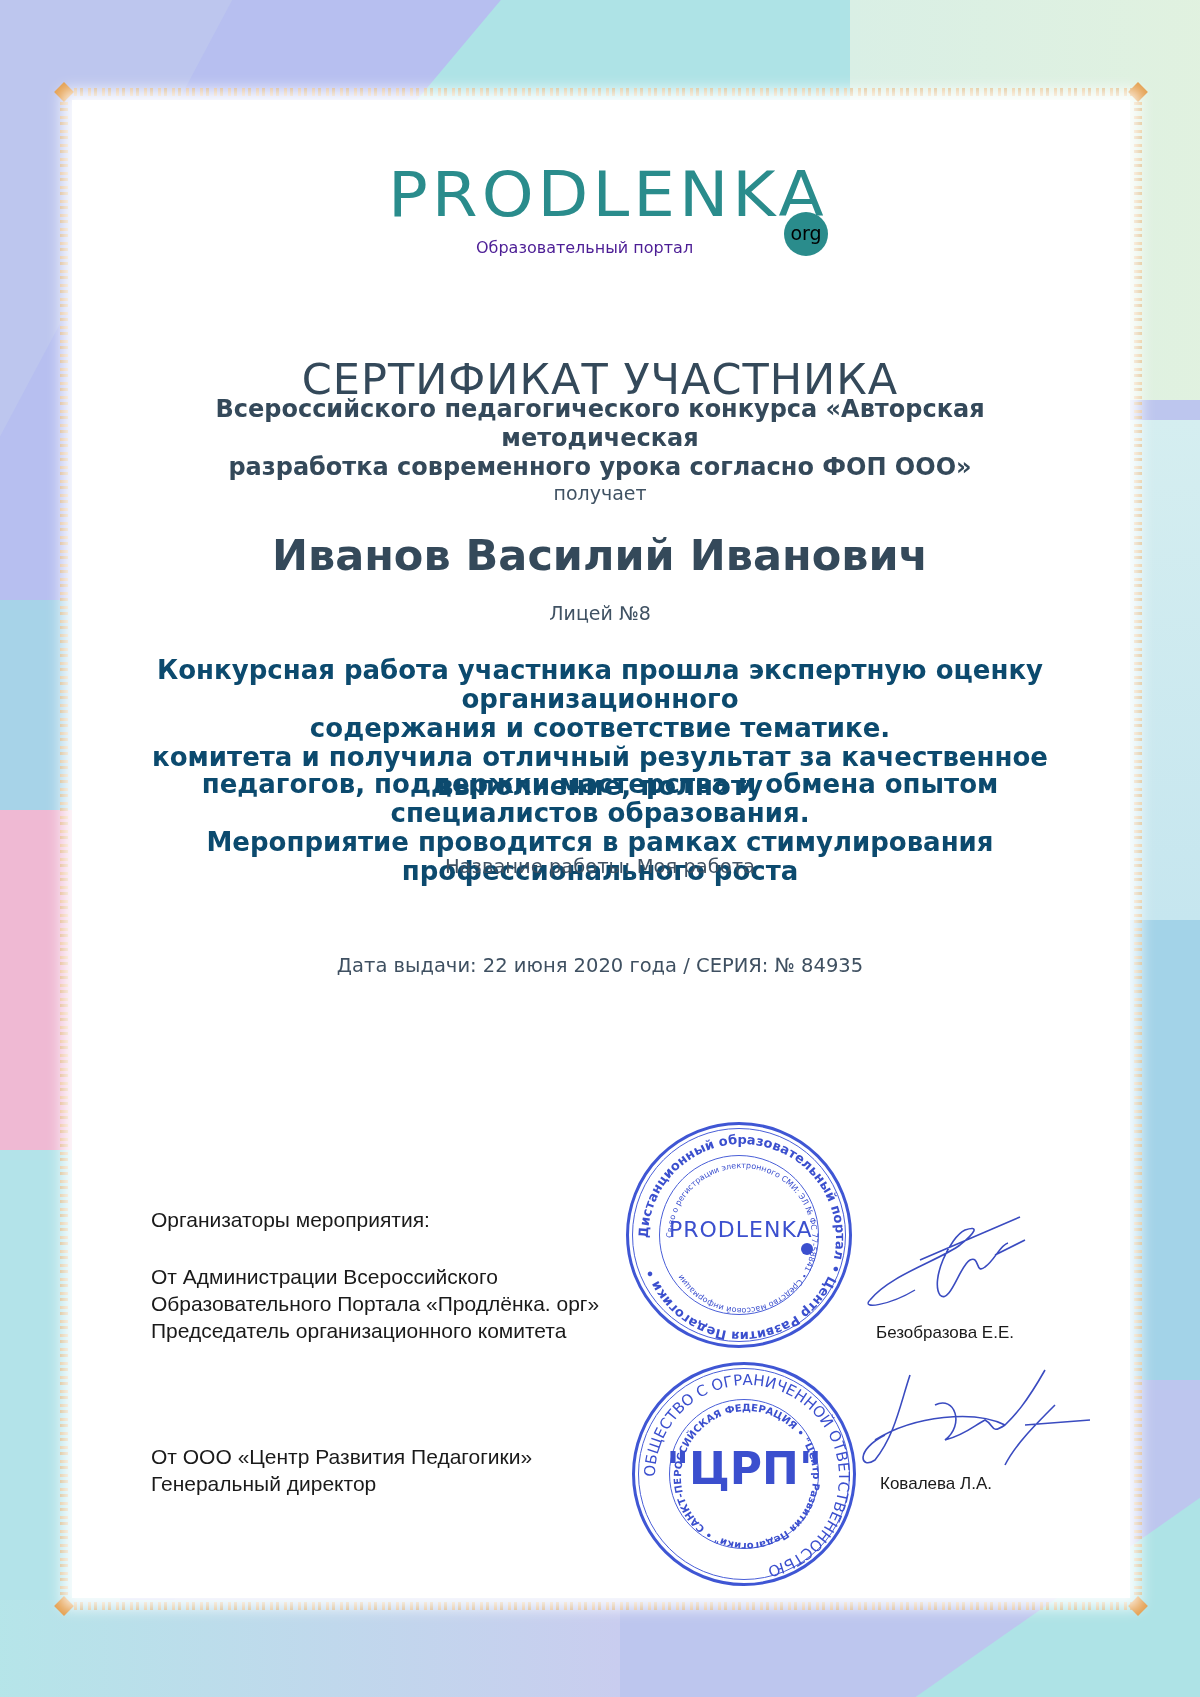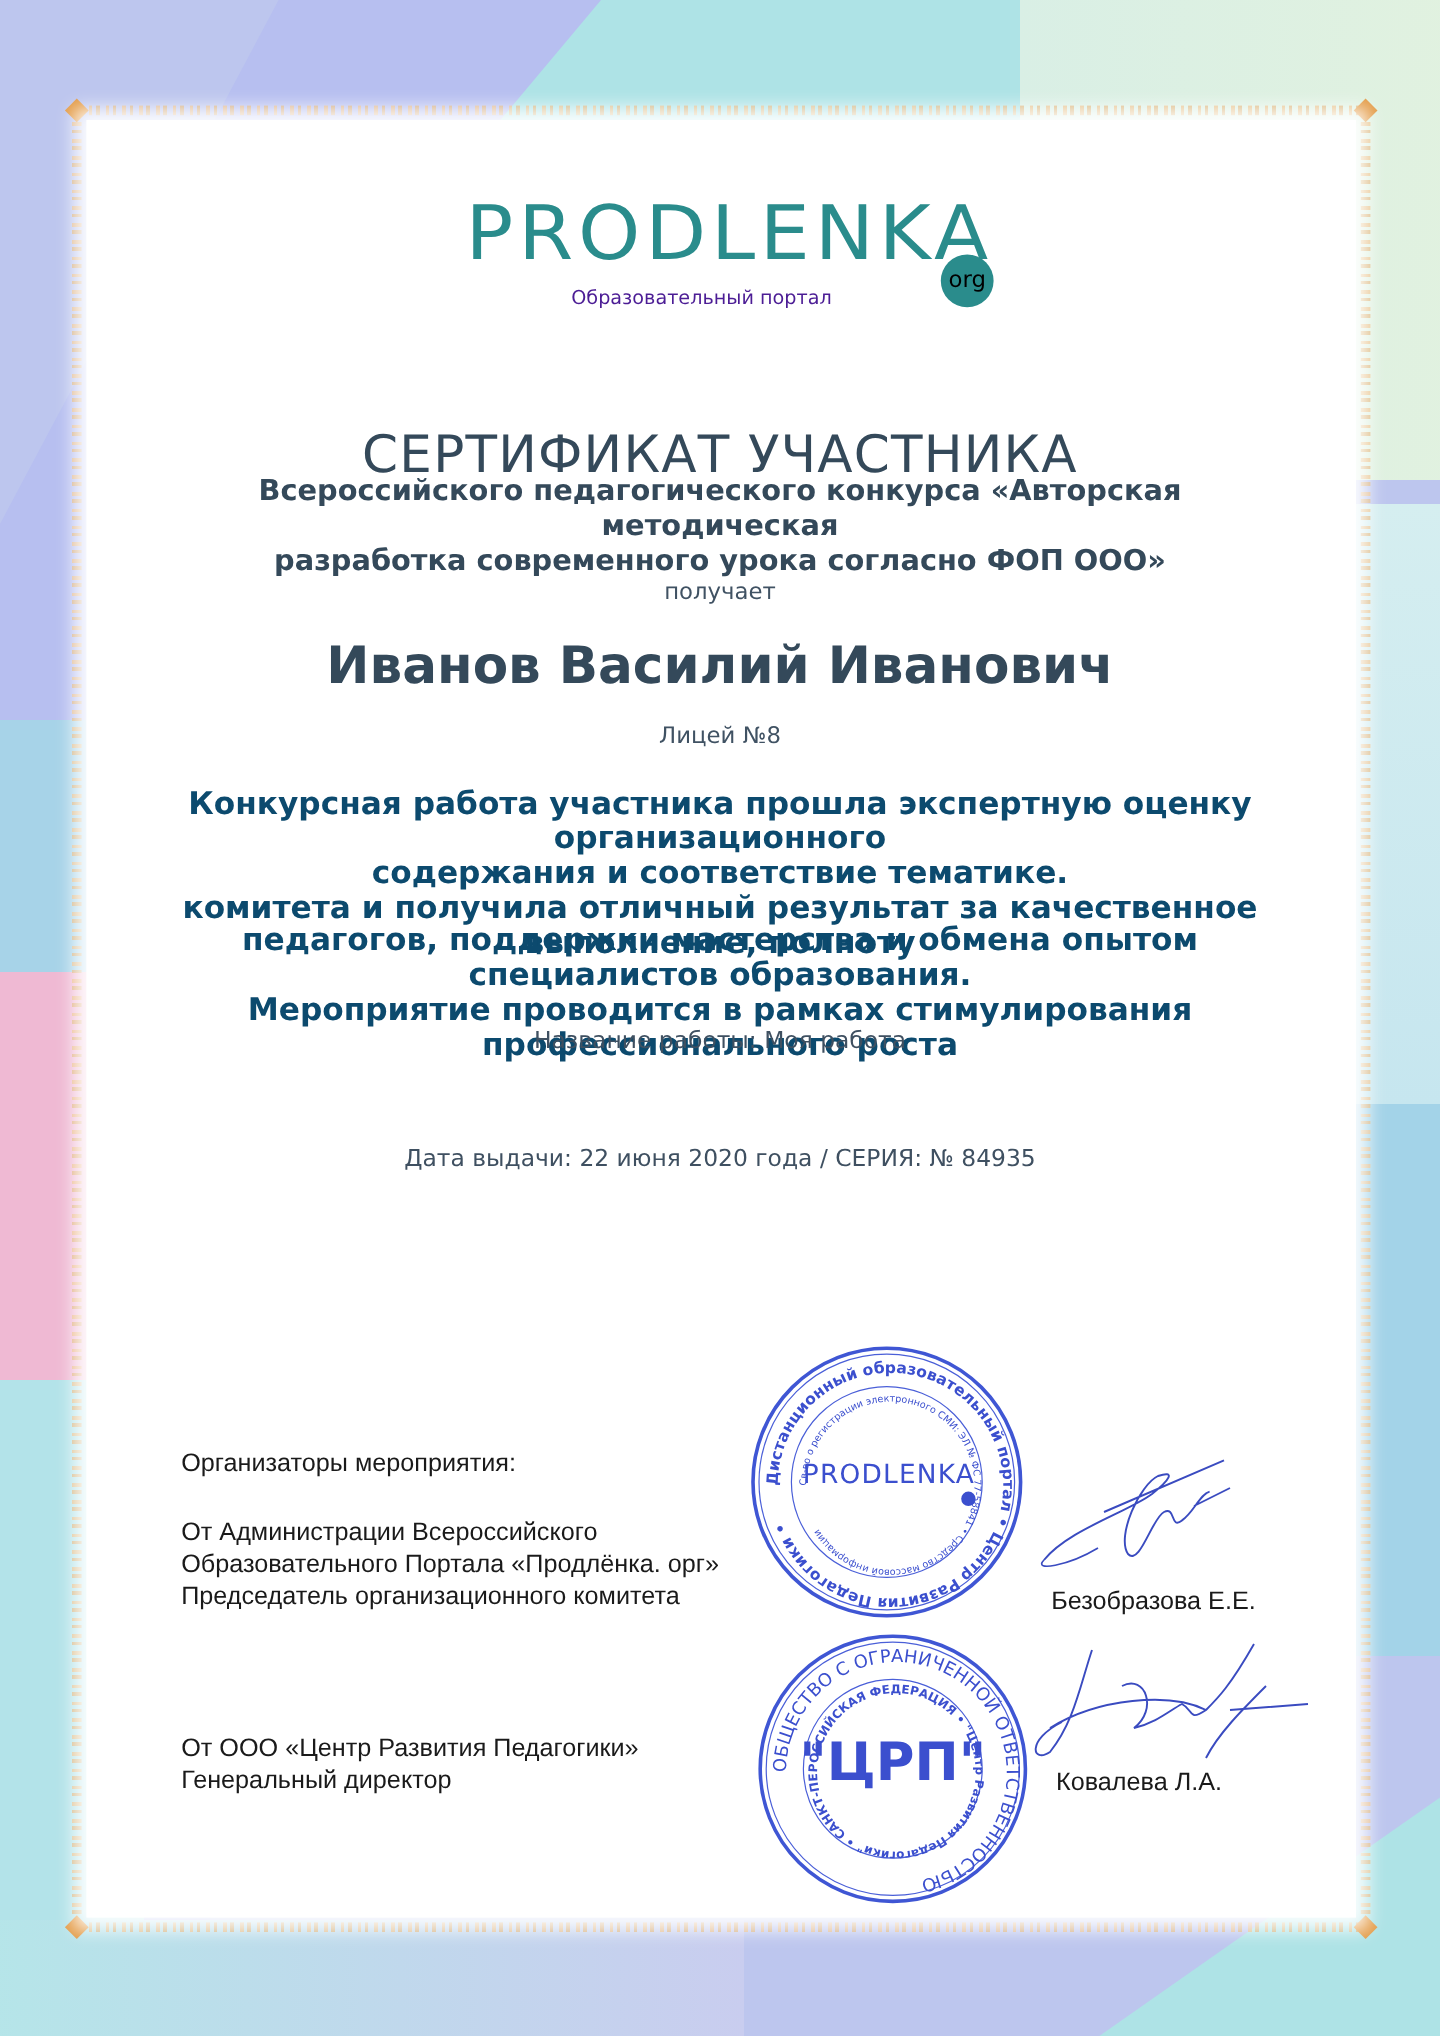--- a/index.html
+++ b/index.html
@@ -44,21 +44,21 @@
   .para { font-size:26px; line-height:29px; color:#0c4a6e;font-weight:bold; }
   .p1 { top:656px; }
   .p2 { top:770px; }
   .work { top:855px; font-size:19.5px; color:#3f5061; }
   .date { top:910px; font-size:19.5px; color:#3f5061;margin-top:44px; }
 
   .org-block { position:absolute; left:151px; font-family:"Liberation Sans", sans-serif; font-size:21px; color:#1a1a1a; line-height:27px; }
   .ob1 { top:1206px; }
   .ob2 { top:1263px; }
   .ob3 { top:1443px; }
-  .signer { position:absolute; font-family:"Liberation Sans", sans-serif; font-size:21px; color:#1a1a1a; }
+  .signer { position:absolute; font-family:"Liberation Sans", sans-serif; font-size:17px; color:#1a1a1a; }
   .sg1 { left:876px; top:1323px; }
   .sg2 { left:880px; top:1474px; }
 
   .stamp { position:absolute; border-radius:50%; border:3px solid #3f56d4; box-sizing:border-box; color:#3b4fce; }
   .stamp1 { left:626px; top:1122px; width:226px; height:226px; }
   .stamp1 .ring2 { position:absolute; inset:30px; border:1.5px solid #4a5fd8; border-radius:50%; }
   .stamp1 .ring0 { position:absolute; inset:3px; border:1.5px solid #4a5fd8; border-radius:50%; }
   .stamp1 .stamp-logo { position:absolute; left:40px; top:92px; width:140px; text-align:center; font-size:22px; letter-spacing:1px; color:#3b4fce; }
   .stamp1 .dot { position:absolute; right:36px; top:118px; width:12px; height:12px; border-radius:50%; background:#3b4fce; }
   .stamp2 { left:632px; top:1362px; width:224px; height:224px; }

